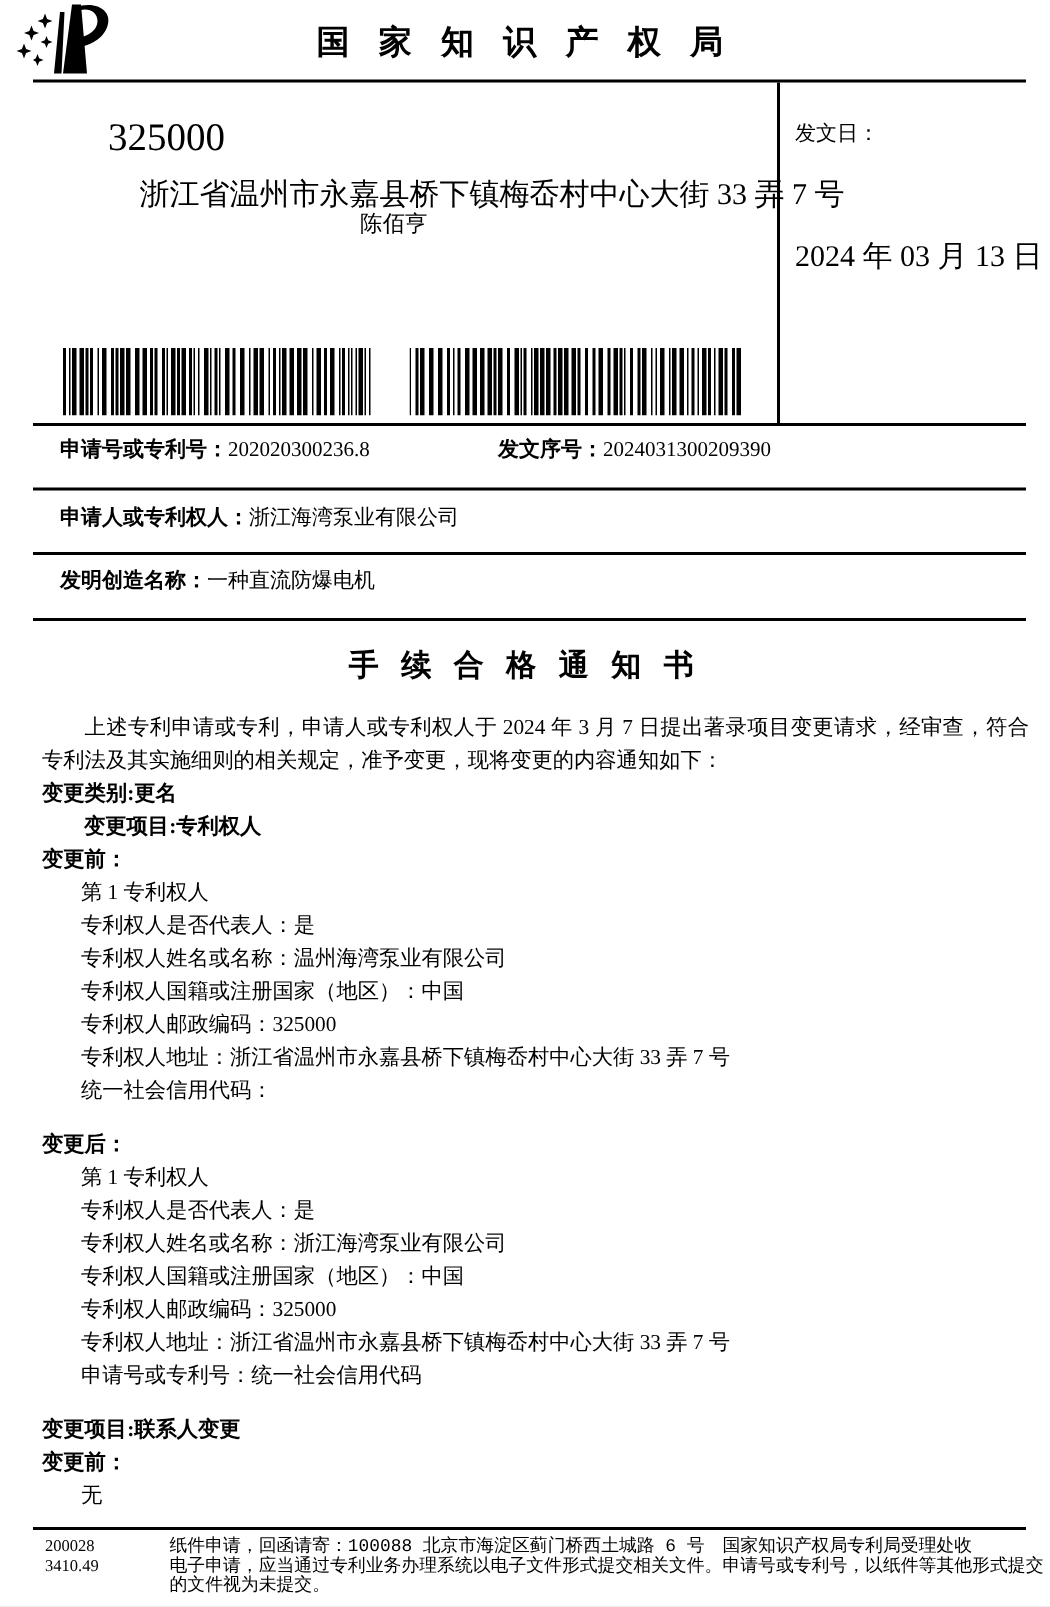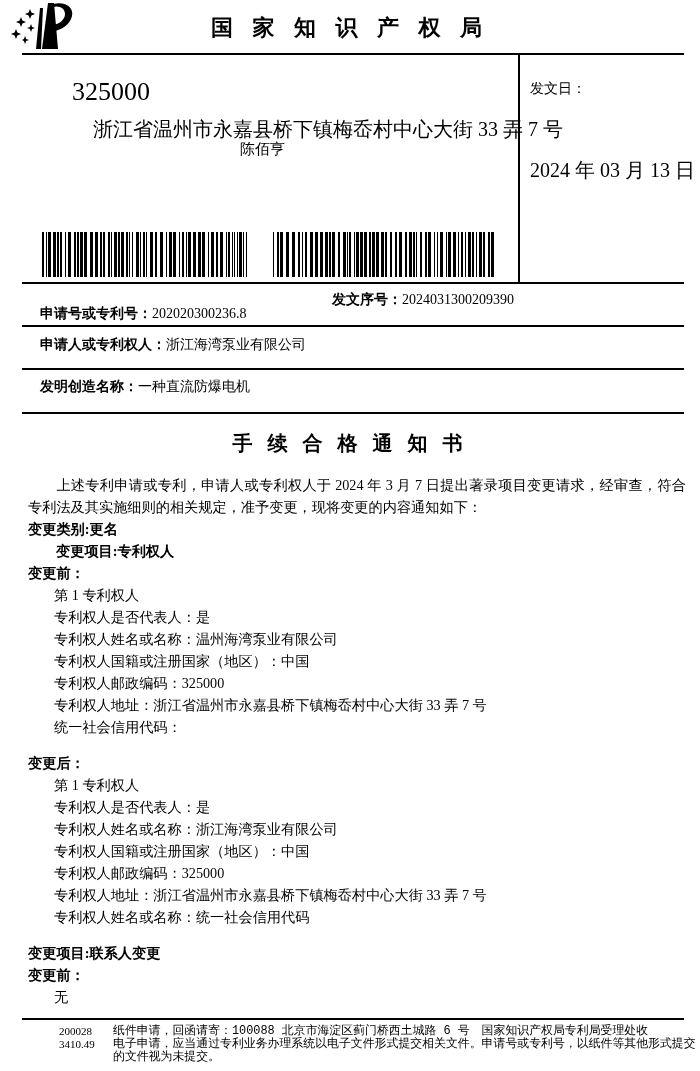--- a/index.html
+++ b/index.html
@@ -28,37 +28,37 @@
   .date-label{position:absolute;left:530px;top:80px;font-size:14px;}
   .date-value{position:absolute;left:530px;top:157px;font-size:20px;white-space:pre;text-align:right;}
 
   .barcode{position:absolute;top:232px;height:45px;display:flex;align-items:stretch;overflow:hidden;}
   .bc1{left:42px;width:205px;}
   .bc2{left:273px;width:221px;}
   .barcode span{flex:none;height:100%;background:#000;}
 
   .meta{position:absolute;font-size:14px;white-space:pre;}
   .meta b{font-weight:bold;}
-  .m-appno{left:40px;top:291px;margin-top:14px;}
+  .m-appno{left:40px;top:291px;}
   .m-serial{left:332px;top:291px;}
   .m-applicant{left:40px;top:336px;}
   .m-invention{left:40px;top:378px;}
 
   .notice-title{position:absolute;top:430px;left:0;width:100%;text-align:center;
     font-size:20px;font-weight:bold;letter-spacing:5px;white-space:pre;}
 
   .body{position:absolute;left:28px;top:474px;width:658px;font-size:14.2px;}
   .intro{margin:0;text-indent:2em;line-height:22px;text-align:justify;}
   .ln{line-height:22px;min-height:22px;white-space:pre-wrap;}
   .ln.label{font-weight:bold;}
   .ln.label-indent{font-weight:bold;padding-left:28px;}
   .ln.field{padding-left:26px;}
   .ln.gap{min-height:14px;height:14px;line-height:14px;}
 
-  .footer-no{position:absolute;left:30px;top:1025px;font-size:11px;line-height:13px;margin-left:29px;}
+  .footer-no{position:absolute;left:30px;top:1025px;font-size:11px;line-height:13px;}
   .footer-no div{margin:0;}
   .footer-text{position:absolute;left:113px;top:1025px;width:584px;font-size:11.9px;line-height:13px;}
   .footer-text p{margin:0;font-family:Liberation Mono, monospace;}
 </style>
 </head>
 <body>
 
 <div class="page">
 
   <svg class="logo" viewBox="0 0 74 50" xmlns="http://www.w3.org/2000/svg">
@@ -222,21 +222,21 @@
         <div class="ln field">专利权人地址：浙江省温州市永嘉县桥下镇梅岙村中心大街 33 弄 7 号</div>
         <div class="ln field">统一社会信用代码：</div>
         <div class="ln gap"></div>
         <div class="ln label">变更后：</div>
         <div class="ln field">第 1 专利权人</div>
         <div class="ln field">专利权人是否代表人：是</div>
         <div class="ln field">专利权人姓名或名称：浙江海湾泵业有限公司</div>
         <div class="ln field">专利权人国籍或注册国家（地区）：中国</div>
         <div class="ln field">专利权人邮政编码：325000</div>
         <div class="ln field">专利权人地址：浙江省温州市永嘉县桥下镇梅岙村中心大街 33 弄 7 号</div>
-        <div class="ln field">专利权人姓名或名称：统一社会信用代码</div>
+        <div class="ln field">申请号或专利号：统一社会信用代码</div>
         <div class="ln gap"></div>
         <div class="ln label">变更项目:联系人变更</div>
         <div class="ln label">变更前：</div>
         <div class="ln field">无</div>
       </div>
   </div>
 
   <div class="hrule r-foot"></div>
   <div class="footer-no">
     <div>200028</div>

